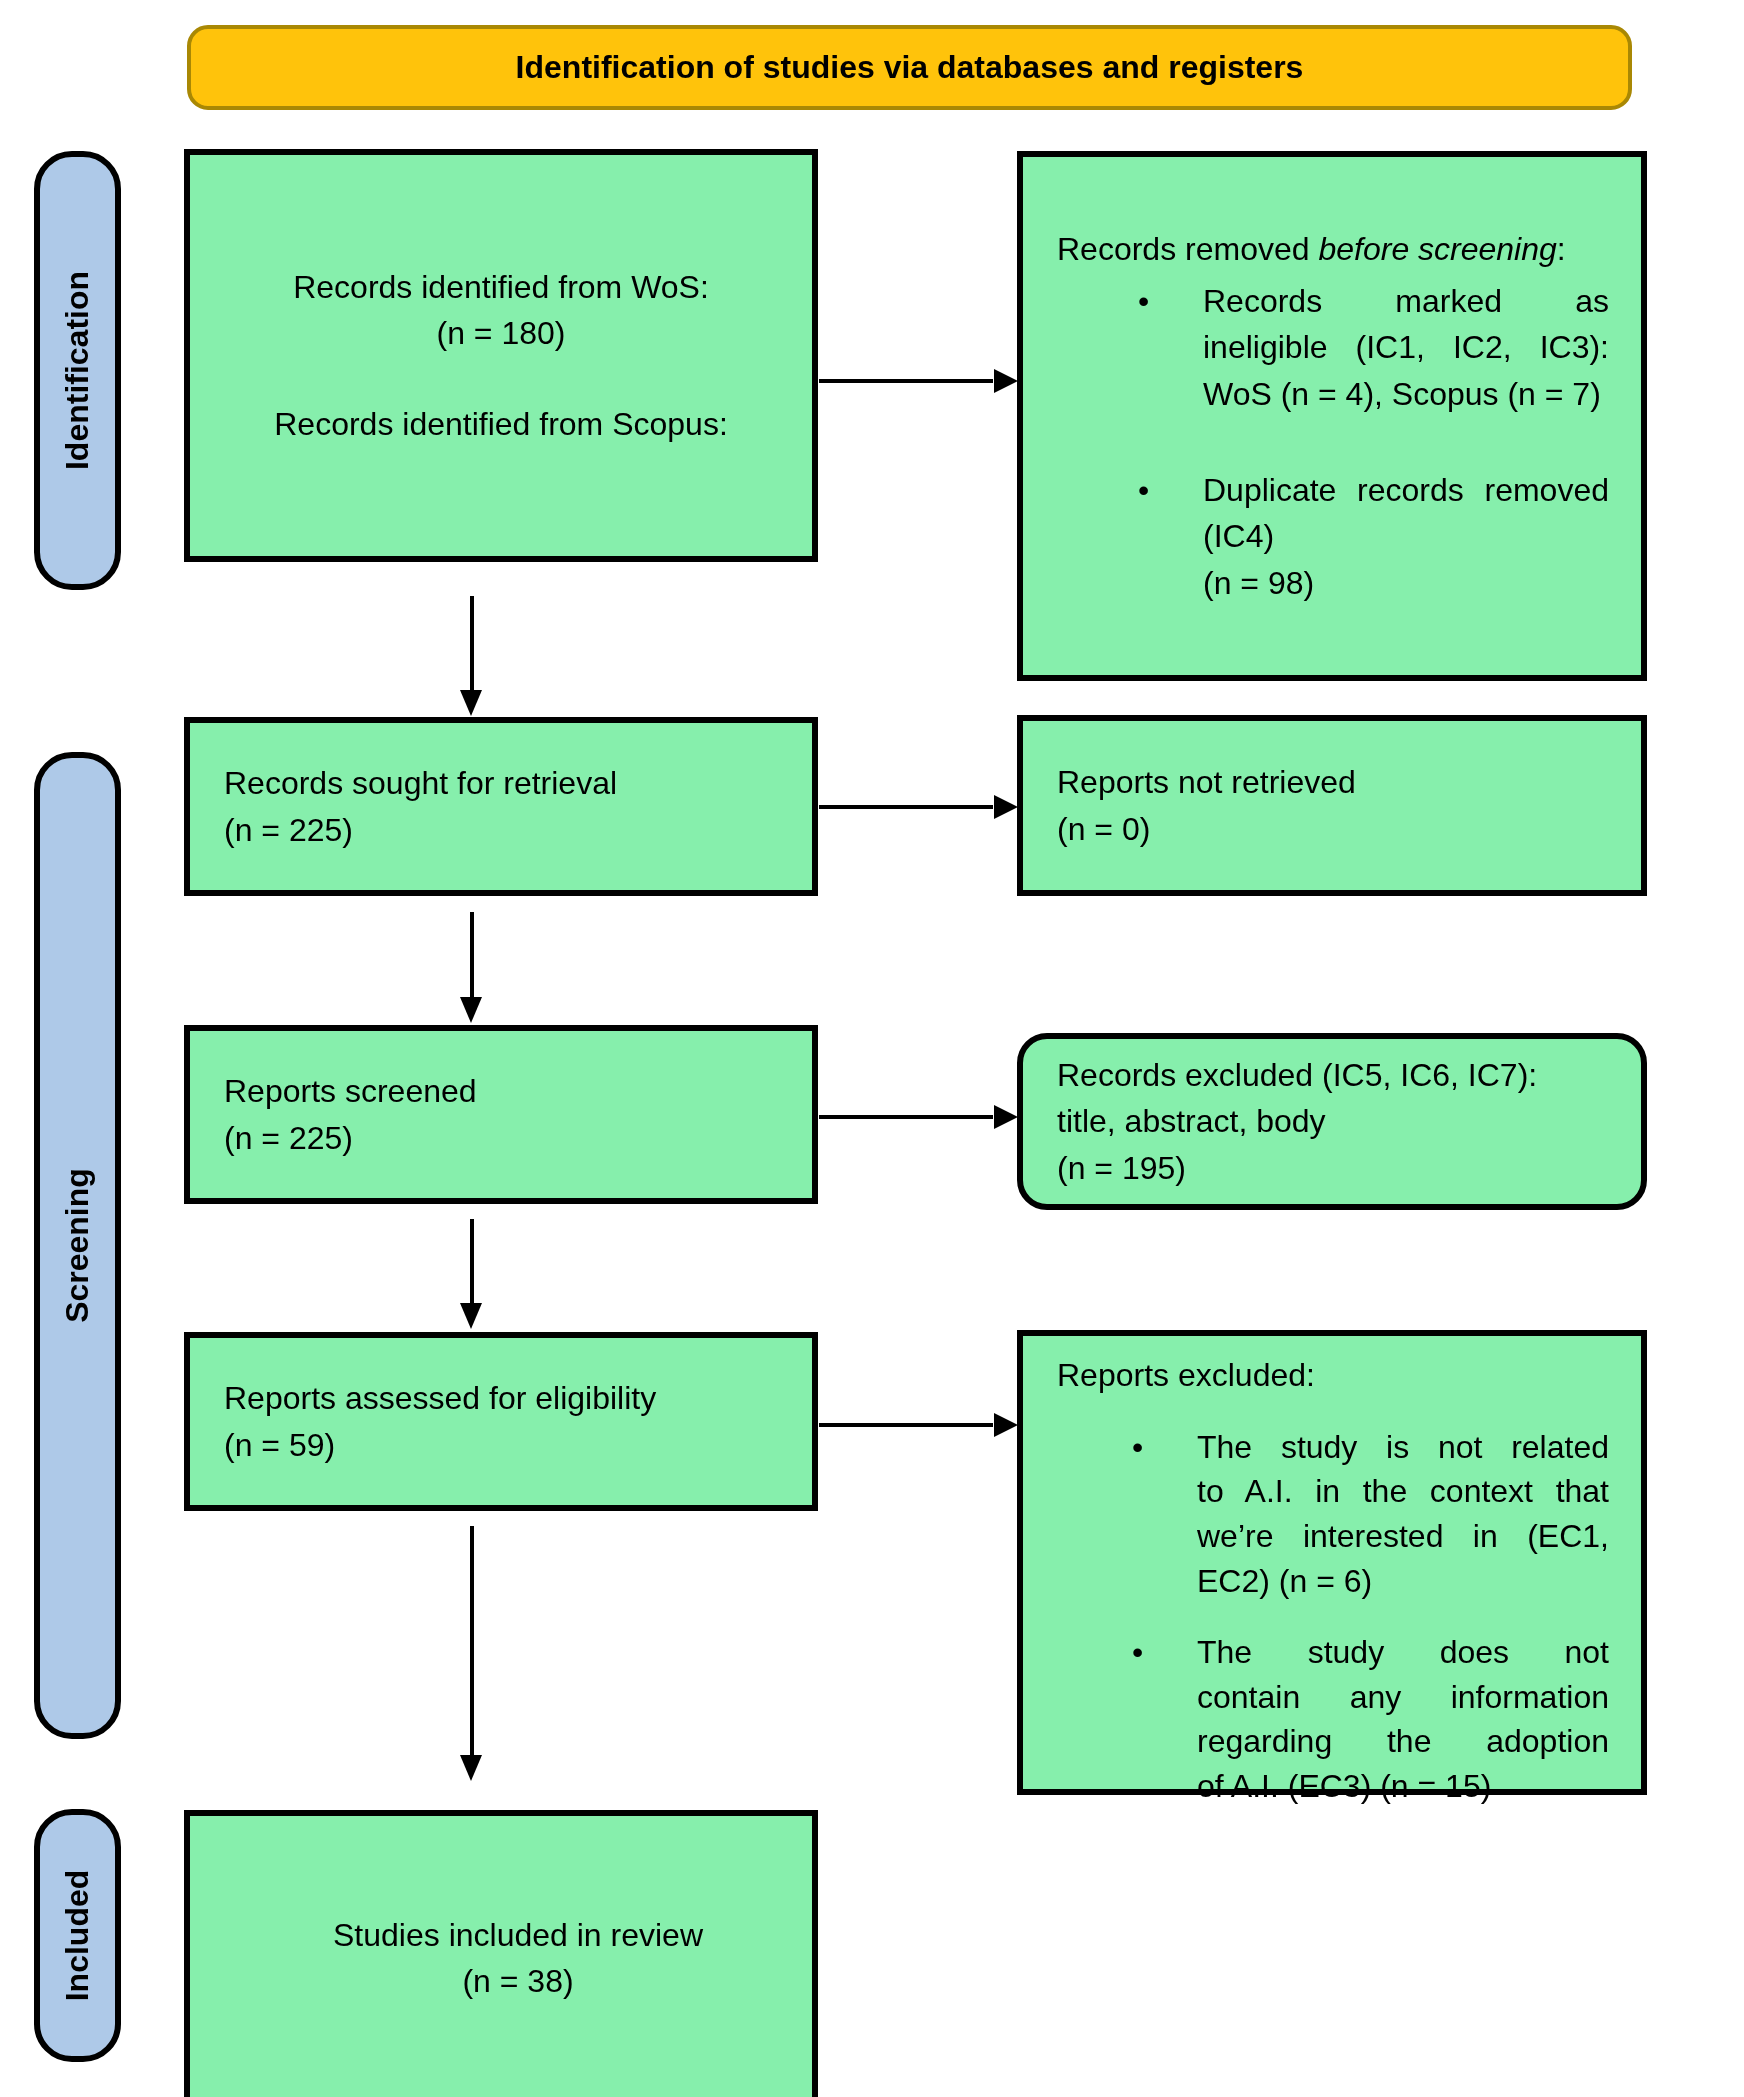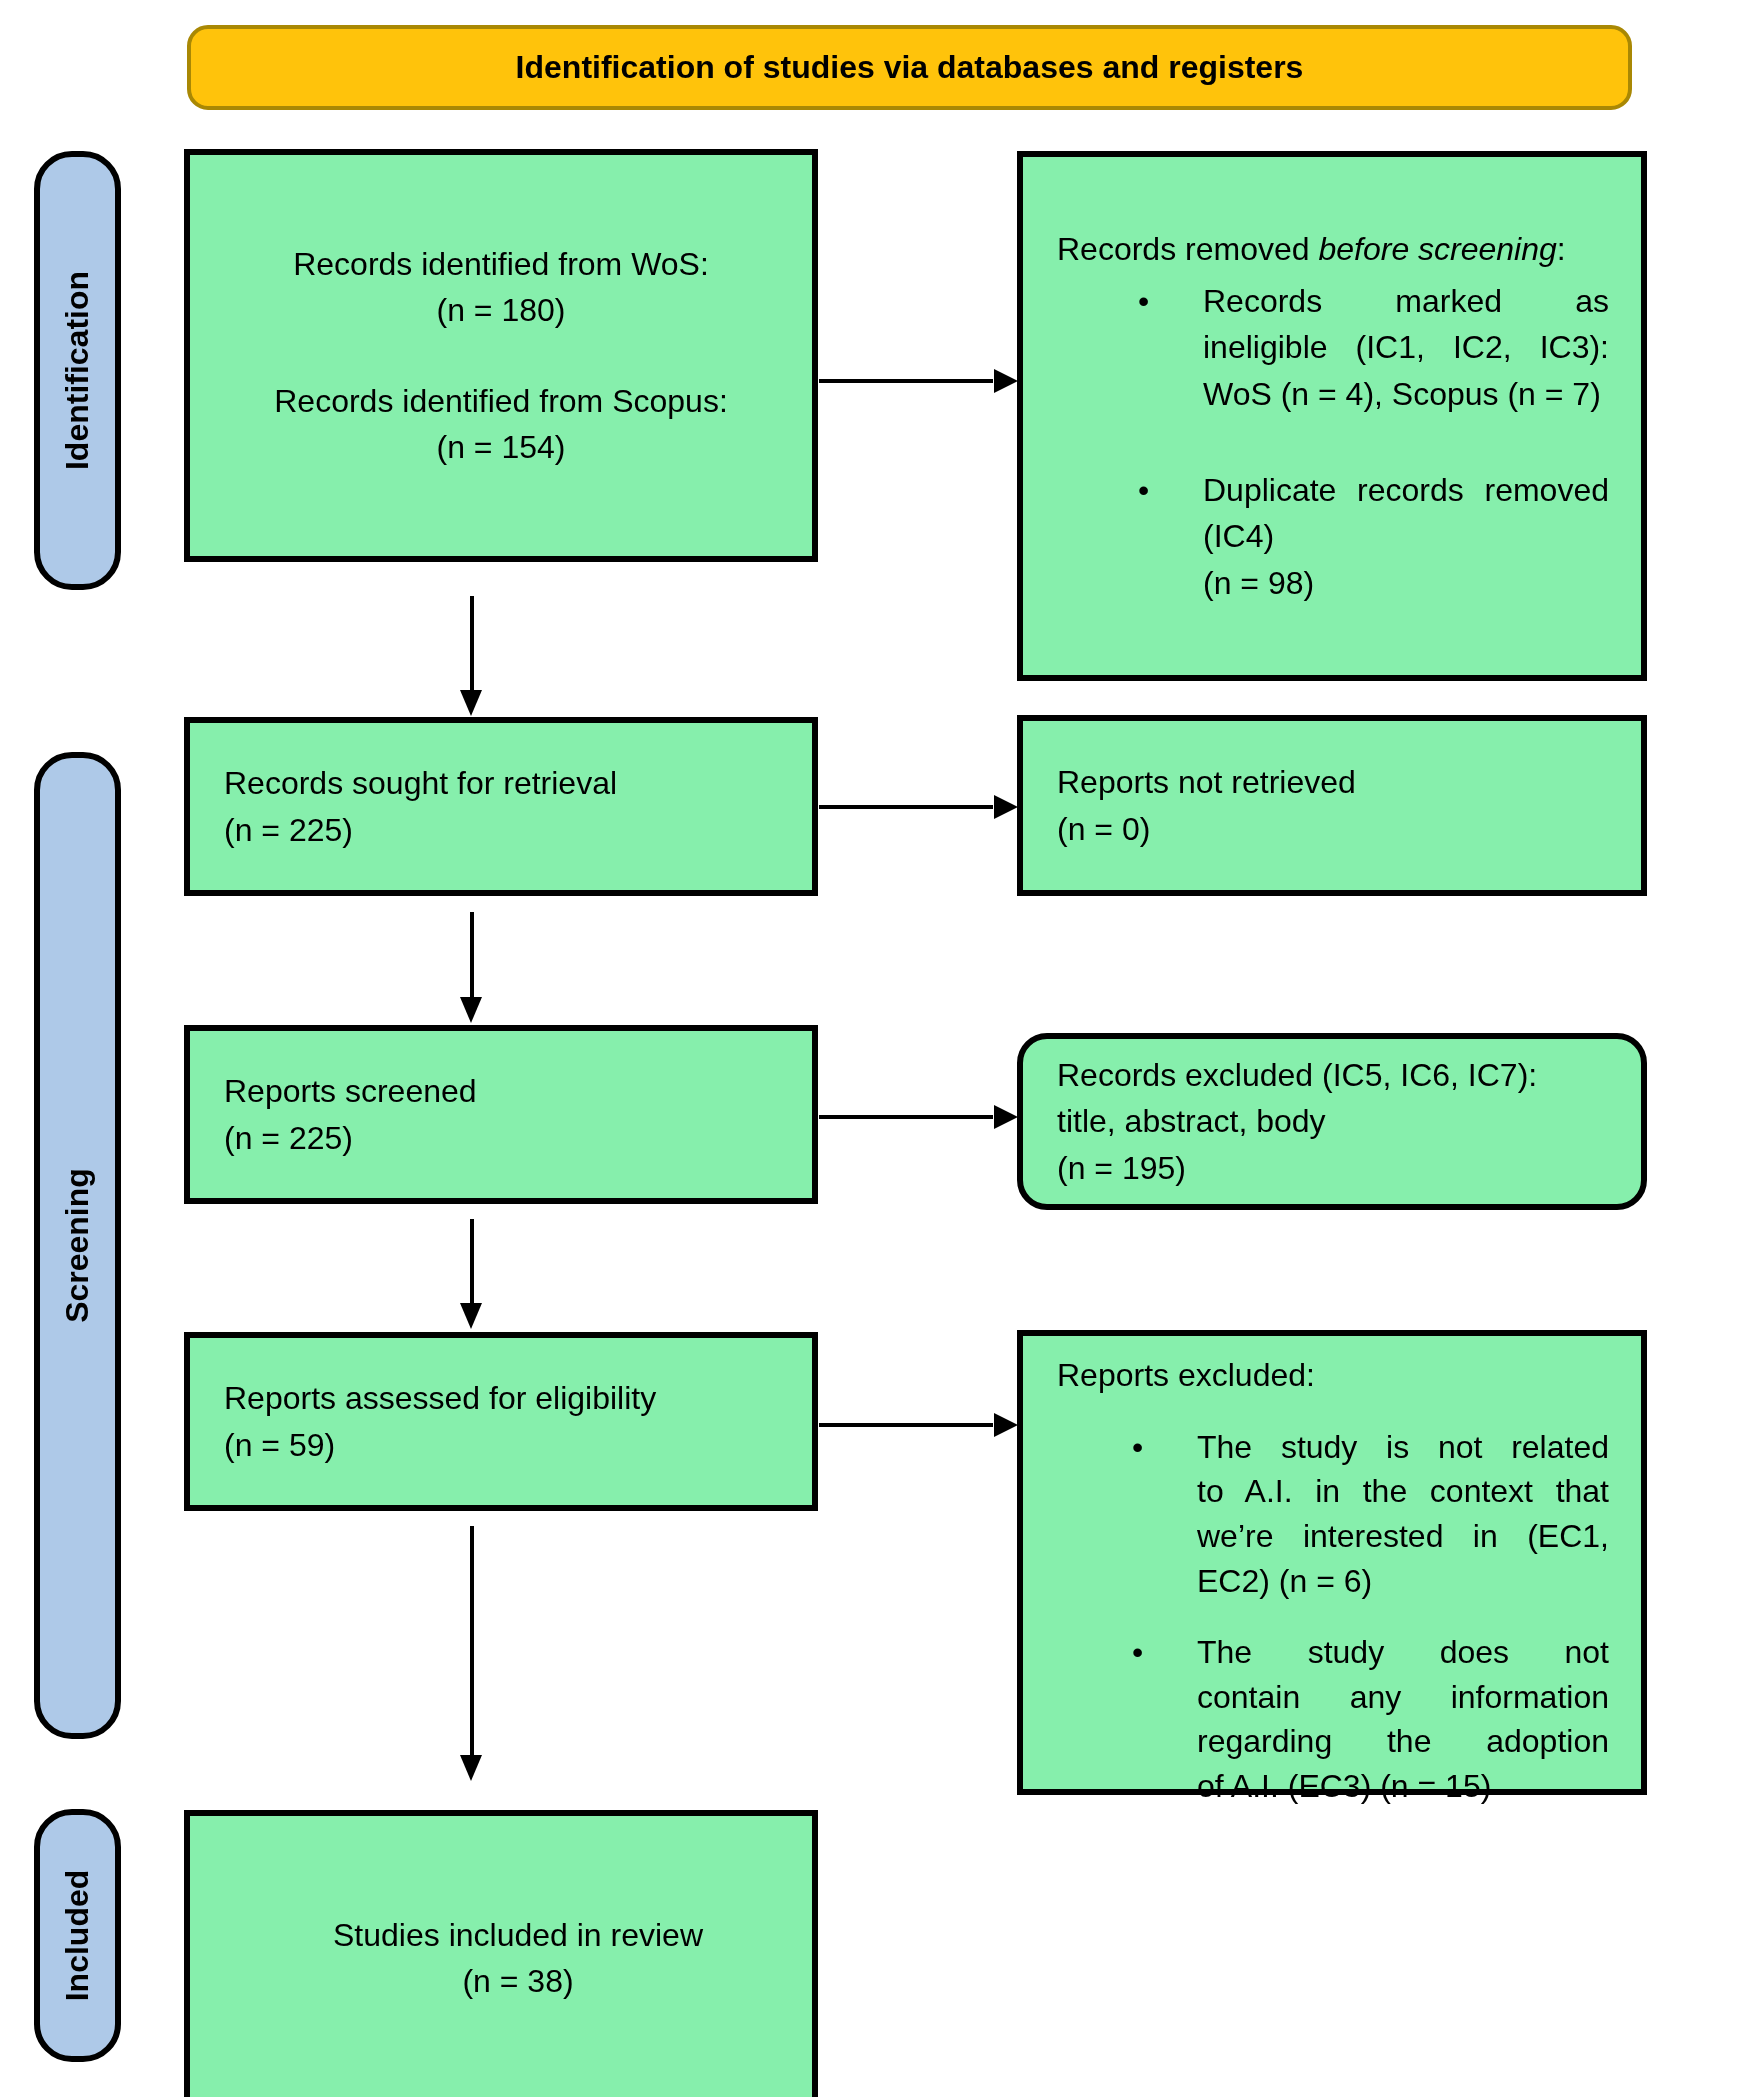--- a/index.html
+++ b/index.html
@@ -103,21 +103,20 @@
   </div>
   <div class="stage stage-included">
     <span class="rot">Included</span>
   </div>
 
   <div class="fbox vcenter box-identified">
     <div>Records identified from WoS:</div>
     <div>(n = 180)</div>
     <div class="gap"></div>
     <div>Records identified from Scopus:</div>
-    <div>(n = 154)</div>
   </div>
 
   <div class="fbox vcenter box-removed">
     <div>
       <span>Records removed</span>
       <span class="italic">before screening</span><span>:</span>
     </div>
     <ul class="blist">
       <li>
         <span class="jl">Records marked as</span>

